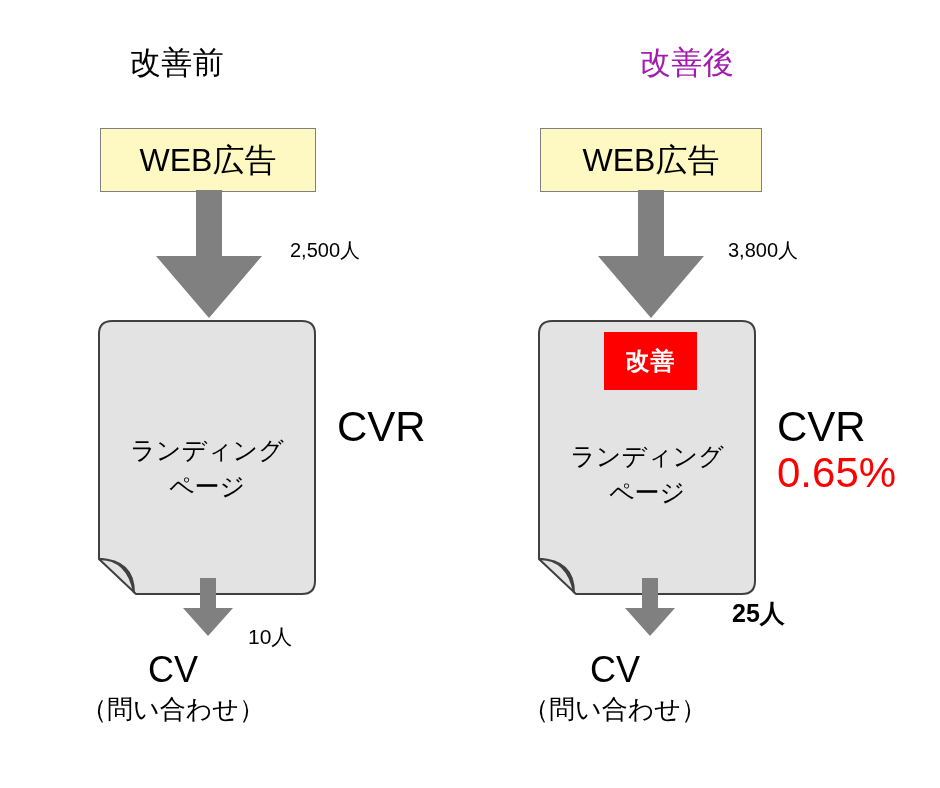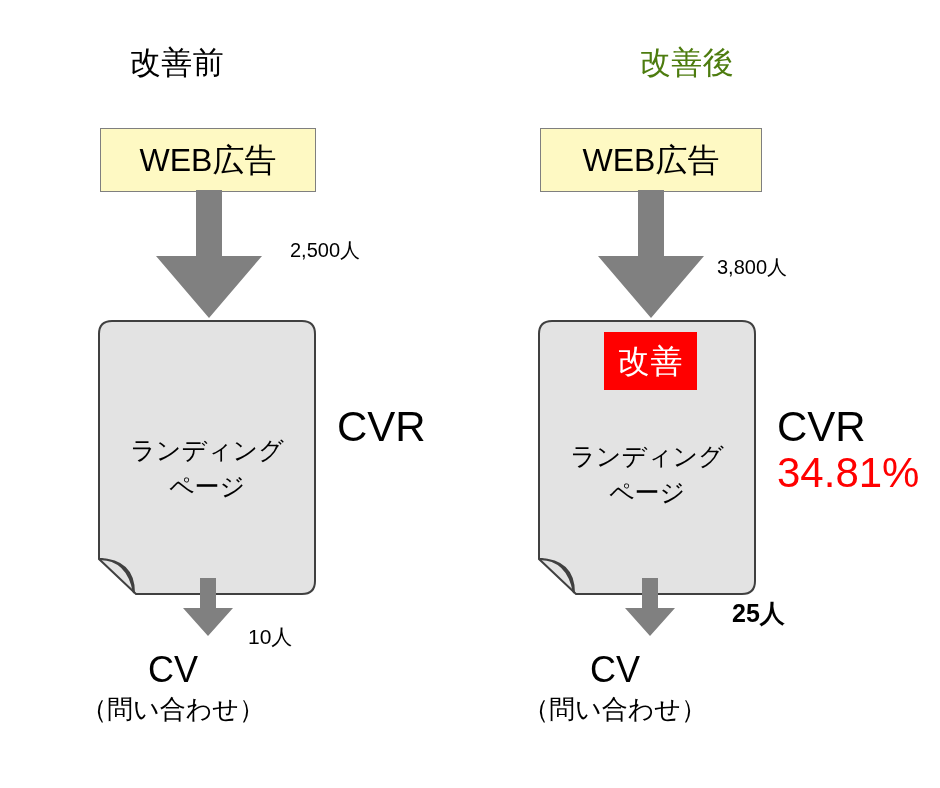--- a/index.html
+++ b/index.html
@@ -35,21 +35,21 @@
     position: absolute;
     top: 44px;
     width: 100%;
     text-align: center;
     font-size: 31px;
     line-height: 38px;
     letter-spacing: 0.5px;
     white-space: nowrap;
   }
   .col-title.before { color: #000000; left: -58px; }
-  .col-title.after  { color: #4d7c0f; left: 12px; }
+  .col-title.after  { color: #a21caf; left: 12px; }
 
   
   .src-box {
     position: absolute;
     top: 128px;
     height: 64px;
     background: #fef9c3;
     border: 1px solid #7f7f7f;
     box-sizing: border-box;
     display: flex;
@@ -73,21 +73,21 @@
   .panel-after  .arrow-big { left: 156px; }
 
   .flow-label {
     position: absolute;
     font-size: 20px;
     line-height: 1;
     white-space: nowrap;
     color: #000;
   }
   .panel-before .flow-label.count-top { left: 290px; top: 240px; }
-  .panel-after  .flow-label.count-top { left: 277px; top: 240px; margin-top: 17px; }
+  .panel-after  .flow-label.count-top { left: 288px; top: 240px; }
 
   
   .doc-shape {
     position: absolute;
     top: 320px;
     left: 98px;
     width: 218px;
     height: 276px;
   }
   .doc-inner {
@@ -111,22 +111,22 @@
 
   
   .badge-improve {
     position: absolute;
     left: 164px;
     top: 332px;
     width: 93px;
     height: 58px;
     background: #ff0000;
     color: #ffffff;
-    font-size: 32px;
-    font-weight: normal;
+    font-size: 24px;
+    font-weight: bold;
     display: flex;
     align-items: center;
     justify-content: center;
     line-height: 1;
     letter-spacing: 1px;
   }
 
   
   .cvr-block {
     position: absolute;
@@ -244,21 +244,21 @@
       <div class="doc-label">
         <div>ランディング</div>
         <div>ページ</div>
       </div>
     </div>
 
     <div class="badge-improve">改善</div>
 
     <div class="cvr-block">
       <div class="cvr-label">CVR</div>
-      <div class="cvr-value highlight">34.81%</div>
+      <div class="cvr-value highlight">0.65%</div>
     </div>
 
     <svg class="arrow-small" viewBox="0 0 56 58" preserveAspectRatio="none">
       <polygon points="20,0 36,0 36,30 53,30 28,58 3,30 20,30" fill="#808080"></polygon>
     </svg>
 
     <div class="flow-label count-bottom">25人</div>
 
     <div class="cv-block">
       <div class="cv-main">CV</div>

